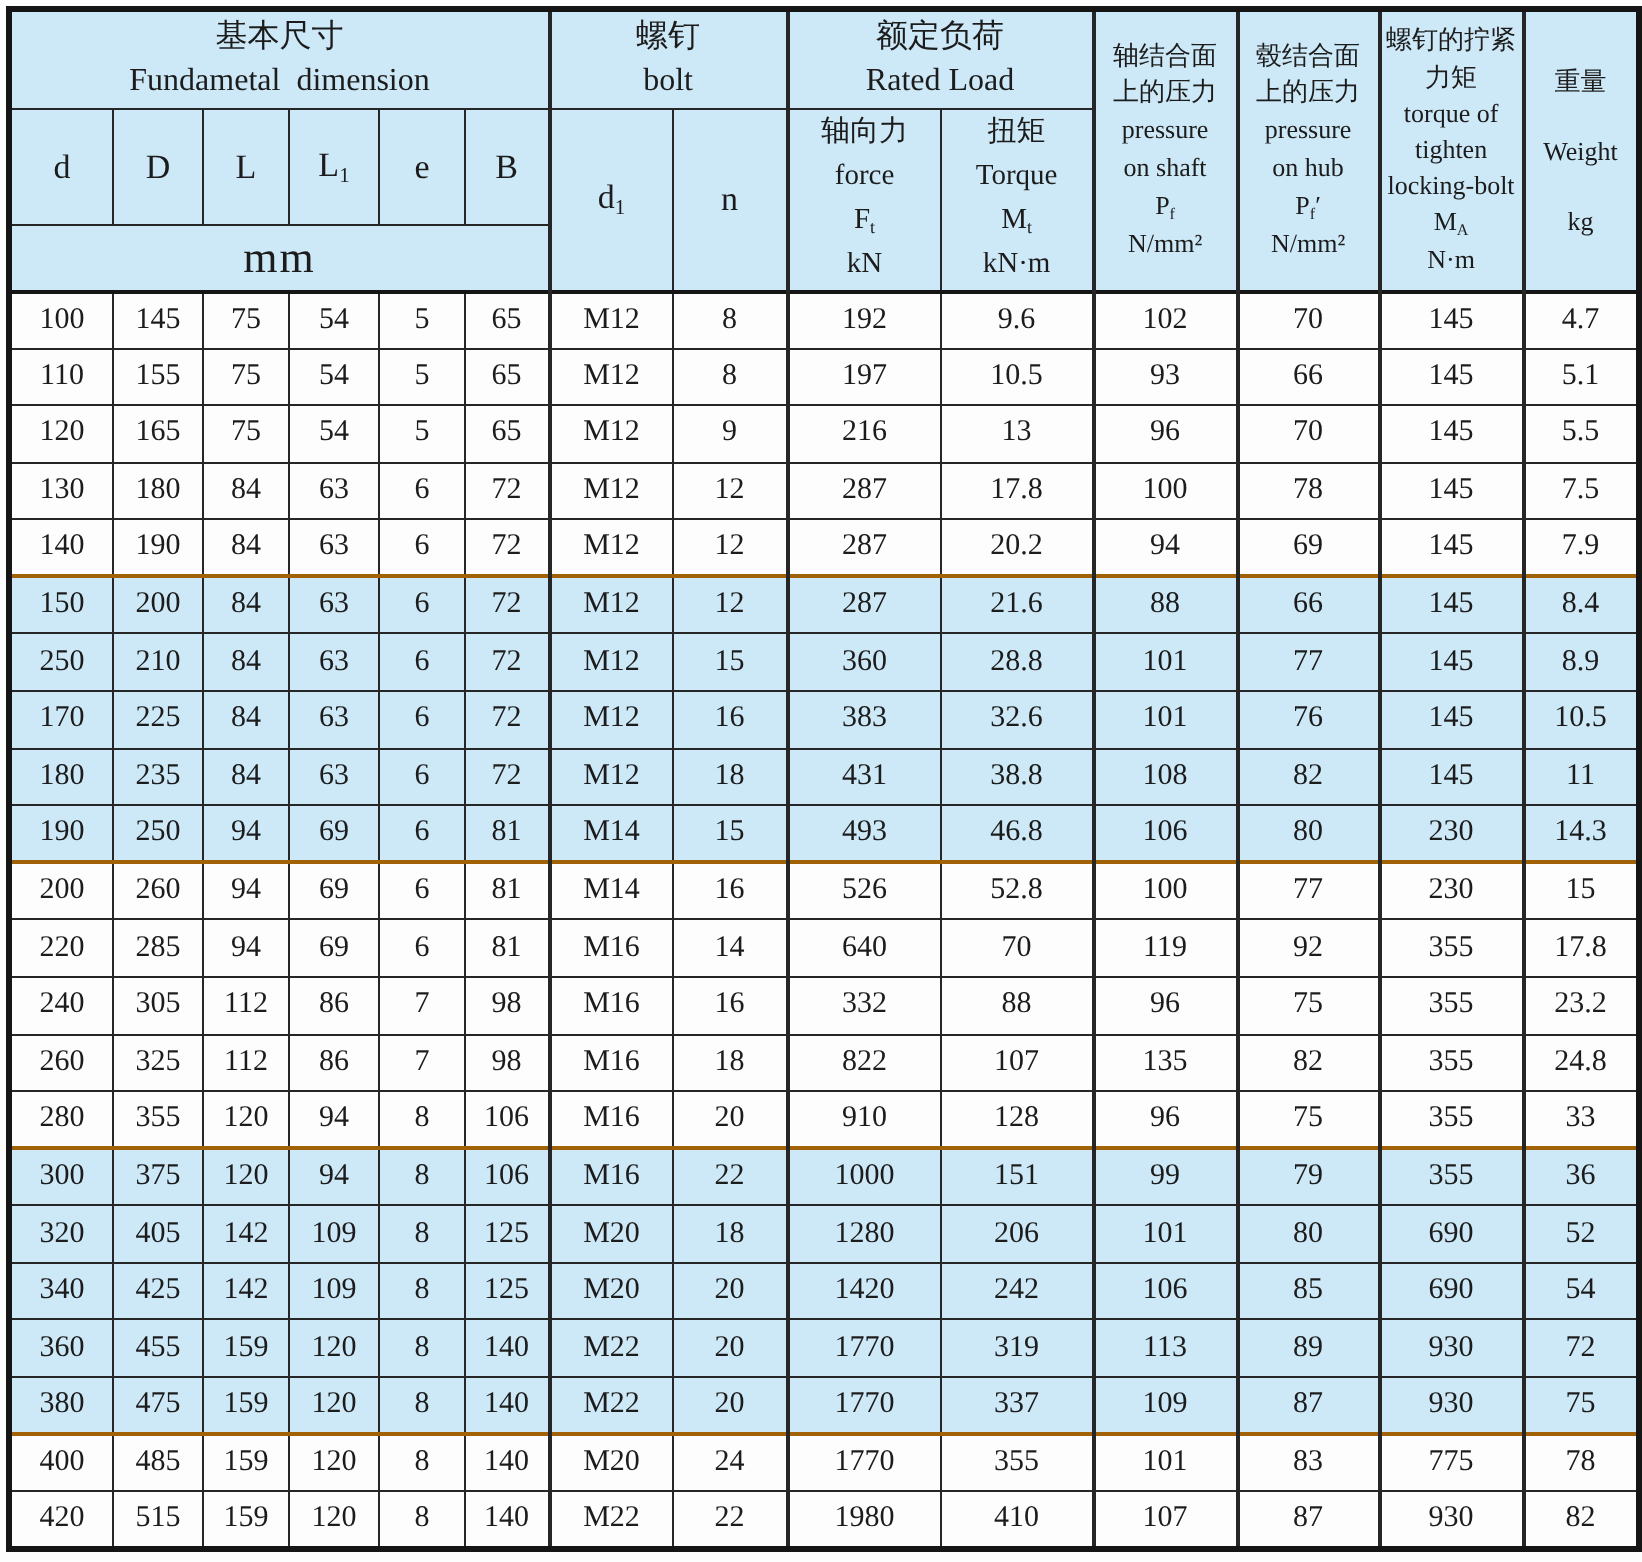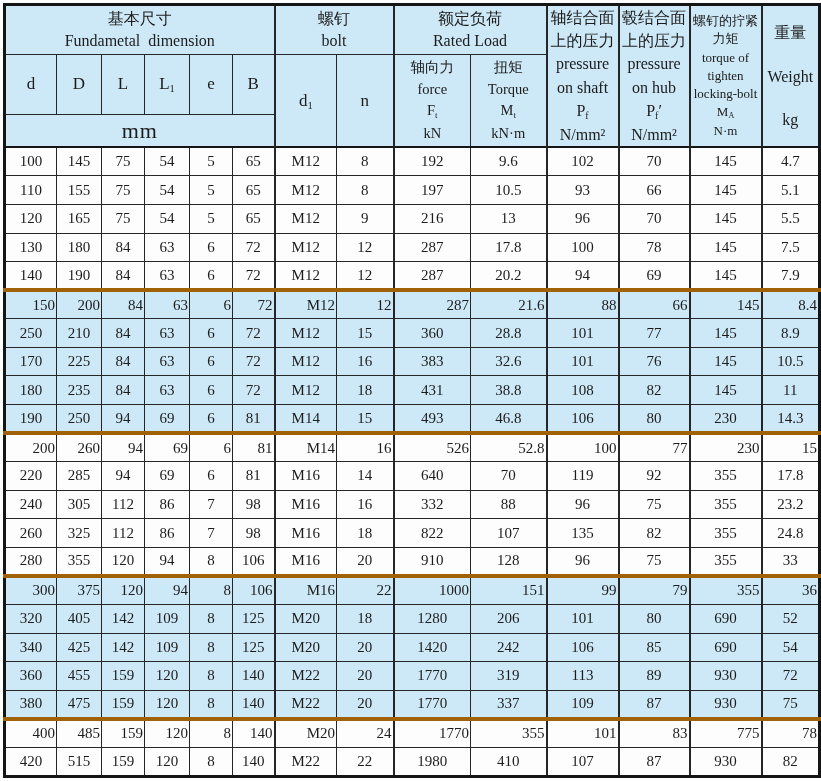--- a/index.html
+++ b/index.html
@@ -16,29 +16,29 @@
     border:1px solid #262626;text-align:center;vertical-align:middle;
     padding:0 1px;font-weight:normal;overflow:hidden;
   }
   thead th{background:#cde8f6;}
   tr.h1{height:50px;}
   tr.h2{height:58px;}
   tr.h3{height:33px;}
   .grp{font-size:16px;line-height:1.35;}
   .sub{font-size:17px;}
   .unit{font-size:22px;letter-spacing:1px;}
-  .tall{font-size:16px;line-height:1.45;}
+  .tall{font-size:13px;line-height:1.45;}
   .ma{font-size:13px;line-height:1.4;}
-  .wt{font-size:16px;line-height:2.7;}
+  .wt{font-size:13px;line-height:2.7;}
   .ln4{font-size:14.5px;line-height:1.5;margin-top:17px;}
   sub{font-size:0.62em;vertical-align:-0.3em;}
   tbody td{font-size:15px;background:#fdfdfd;}
   tbody tr{height:28px;margin-top:33px;}
   tbody tr.band td{background:#cde8f6;}
-  tbody tr.gbreak td{border-top:4px solid #a16207;text-align:right;}
+  tbody tr.gbreak td{border-top:2px solid #a16207;}
   thead tr.h1 th, thead tr.h2 th, thead tr.h3 th{border-bottom-width:1px;}
   thead{border-bottom:2px solid #151515;}
   .gl{border-left-width:2px !important;}
   td:nth-child(7),td:nth-child(9),td:nth-child(11),
   td:nth-child(12),td:nth-child(13),td:nth-child(14){border-left-width:2px;}
 </style>
 </head>
 <body>
 
 <div class="page">

